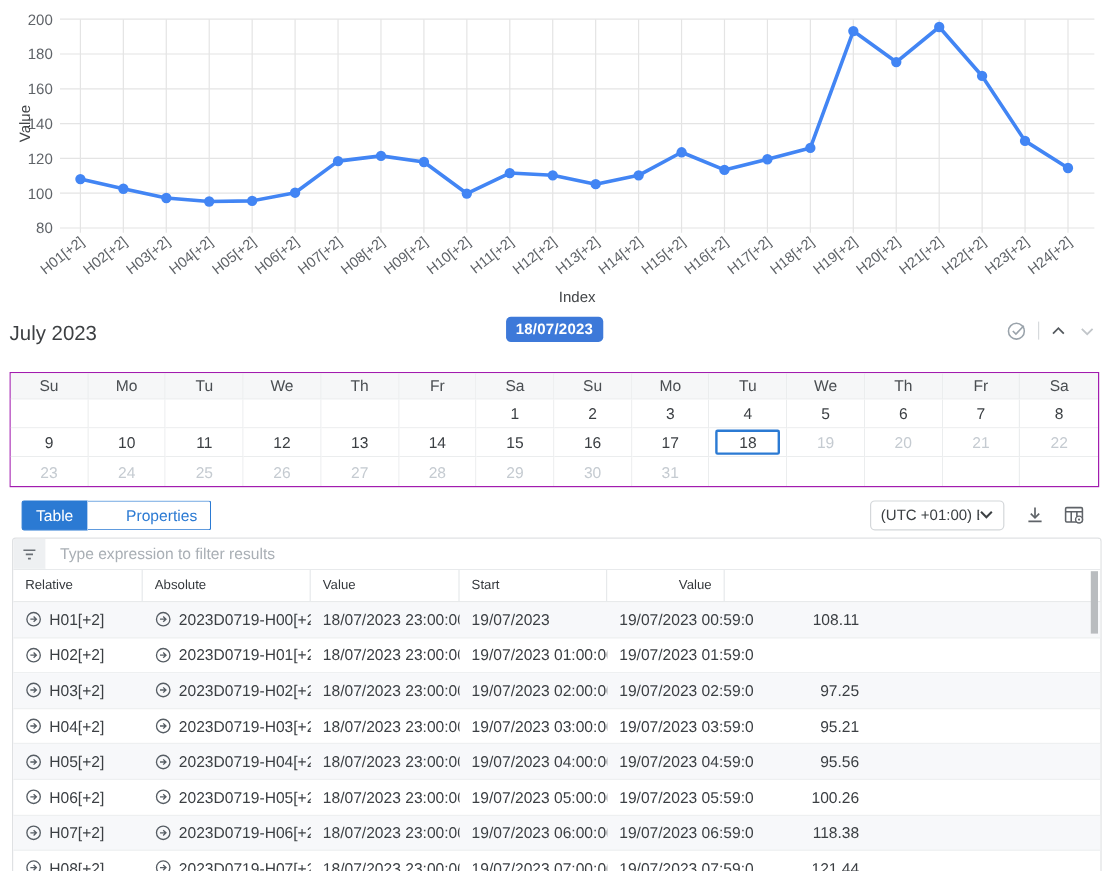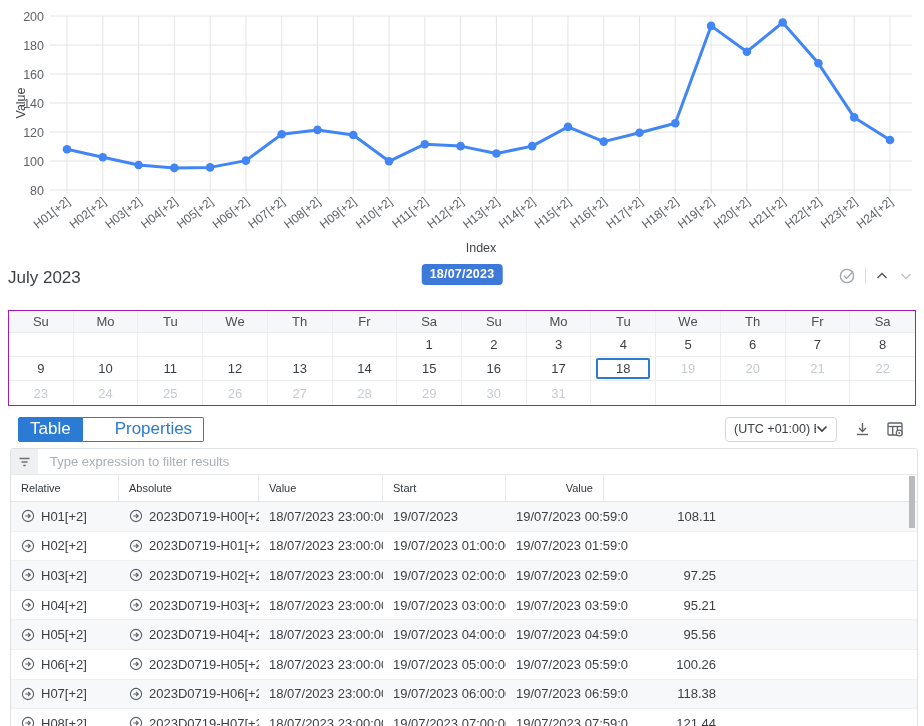--- a/index.html
+++ b/index.html
@@ -30,21 +30,21 @@
   .cal-cell:last-child { border-right:none; }
   .cal-row.hdr .cal-cell { height:22px; background:#f6f7f8; color:#4a4e52; }
   .cal-row.body .cal-cell { height:24px; background:#fff; }
   .cal-row.body:last-child .cal-cell { border-bottom:none; }
   .cal-cell.dis { color:#c5cbd1; }
   .sel-box { position:absolute; inset:1px 5px; border:2px solid #2b7ad3; border-radius:2px;
     display:flex; align-items:center; justify-content:center; background:#fff; }
 
   
   .tabbar { height:26px; margin:10px 18px 0 18px; display:flex; align-items:center; }
-  .tab { height:25px; display:flex; align-items:center; padding:0 11px; font-size:17px; cursor:pointer; }
+  .tab { height:25px; display:flex; align-items:center; padding:0 11px; font-size:13px; cursor:pointer; }
   .tab.active { background:#2b7ad3; color:#fff; border:1px solid #2b7ad3; border-radius:2px 0 0 2px; }
   .tab.inactive { background:#fff; color:#2b7ad3; border:1px solid #2b7ad3; border-left:none; border-radius:0 2px 2px 0;padding-left:32px; }
   .tab-spacer { flex:1; }
   .tz-select { width:112px; height:25px; border:1px solid #d4d7da; border-radius:4px; background:#fff;
     display:flex; align-items:center; padding:0 8px; font-size:12.5px; color:#3c4043; cursor:pointer; }
   .tz-label { flex:1; white-space:nowrap; overflow:hidden; }
   .toolbar-icons { display:flex; align-items:center; gap:15px; margin-left:17px; margin-right:2px; }
 
   
   .table-card { position:relative; margin:6px 6px 0 10px; width:908px; height:290px;

